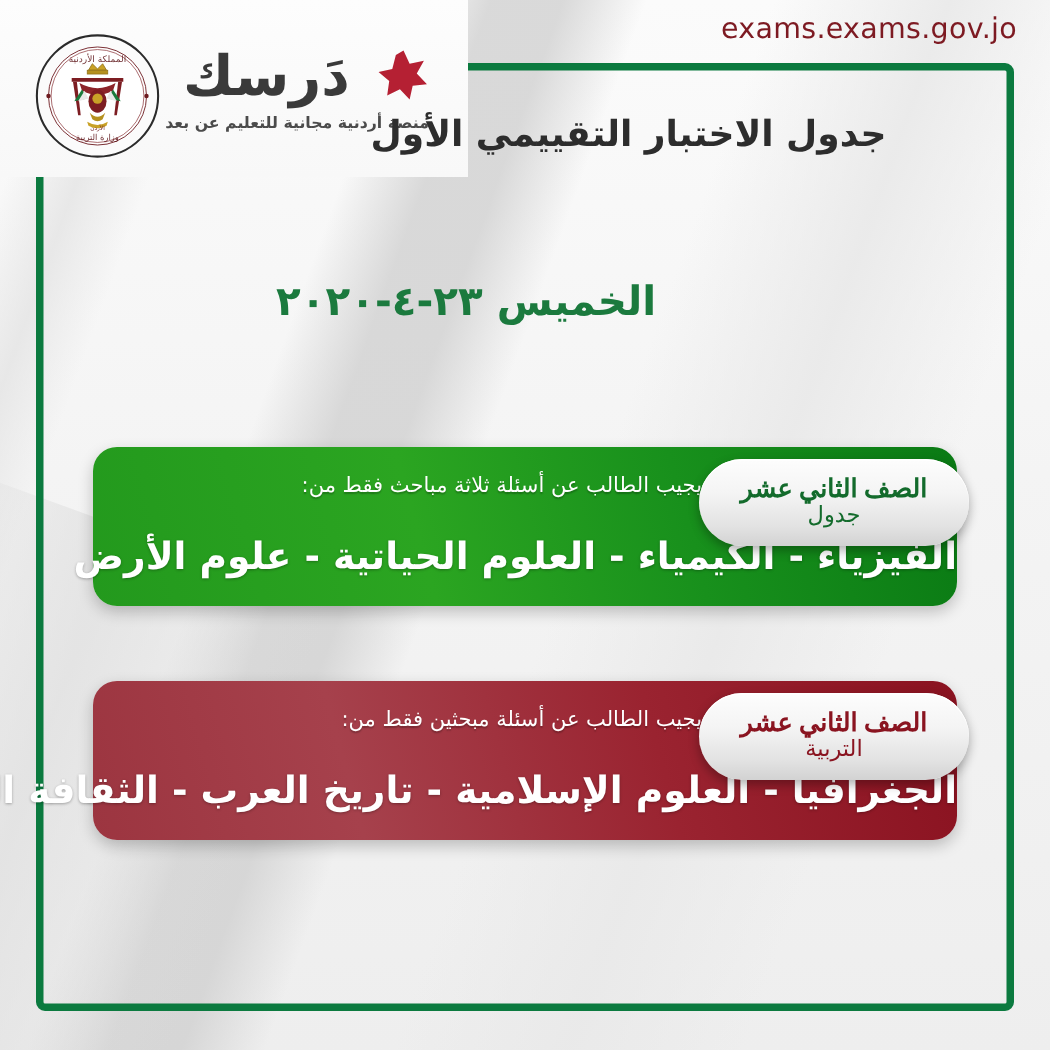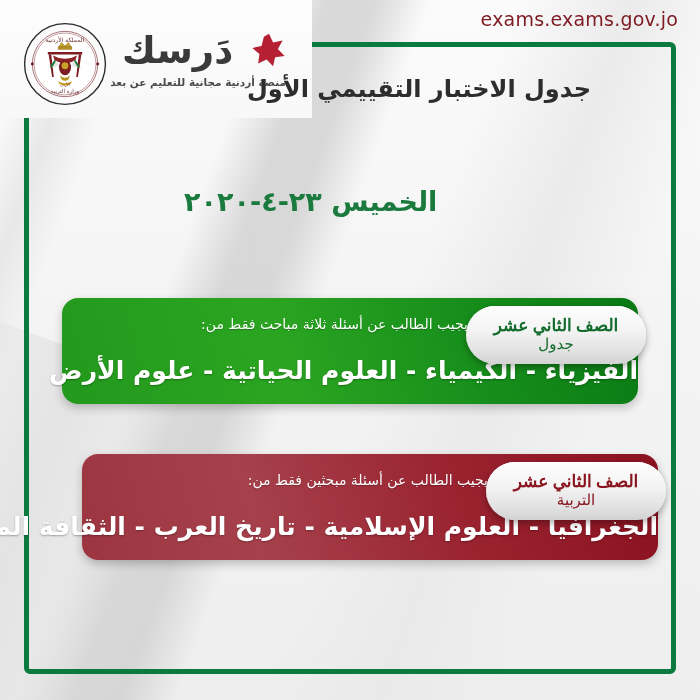--- a/index.html
+++ b/index.html
@@ -177,21 +177,20 @@
     border-radius: 16px;
     box-shadow: 0 4px 10px rgba(0,0,0,0.22);
   }
   .panel-green {
     top: 298px;
     background: linear-gradient(255deg, #0a7a14 0%, #18901c 32%, #2ba521 62%, #23991d 100%);
   }
   .panel-red {
     top: 454px;
     background: linear-gradient(255deg, #8a1220 0%, #9a2330 35%, #a6414c 70%, #9c3540 100%);
-    margin-left: 20px;
   }
 
   .panel-note {
     position: absolute;
     right: 170px;
     top: 18px;
     font-size: 14px;
     font-weight: 400;
     color: #ffffff;
     white-space: nowrap;

